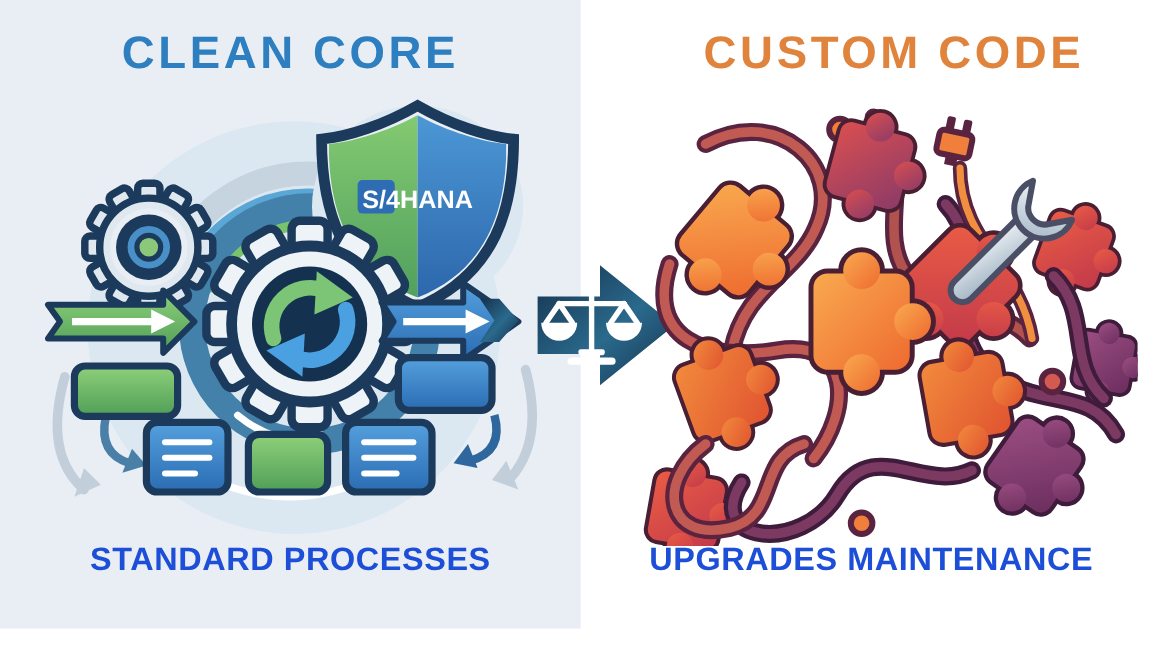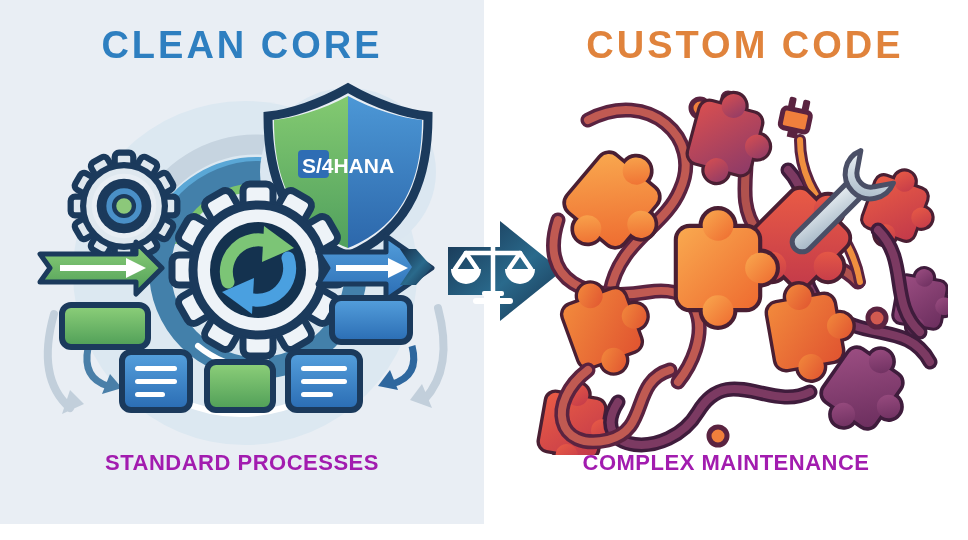--- a/index.html
+++ b/index.html
@@ -6,21 +6,21 @@
   body{font-family:"Liberation Sans",sans-serif;}
   .stage{position:relative;width:968px;height:524px;overflow:hidden;background:#ffffff;}
   .panel{position:absolute;top:0;height:540px;width:484px;}
   .panel-left{left:0;background:#e9eef4;}
   .panel-right{left:484px;background:#ffffff;}
   .title{position:absolute;top:24px;width:484px;text-align:center;font-weight:800;
          font-size:38px;letter-spacing:3px;}
   .title-left{left:0;color:#2e7fc0;}
   .title-right{left:484px;color:#e0833c;padding-left:19px;}
   .caption{position:absolute;width:484px;text-align:center;font-weight:800;
-           font-size:22px;line-height:1.22;color:#a21caf;letter-spacing:0.5px;top:450px;}
+           font-size:27px;line-height:1.22;color:#1d4ed8;letter-spacing:0.5px;top:450px;}
   .caption-left{left:0;}
   .caption-right{left:484px;}
   .illu{position:absolute;}
   #illu-left{left:18px;top:78px;}
   #illu-center{left:398px;top:205px;}
   #illu-right{left:528px;top:80px;}
 </style>
 </head>
 <body>
 
@@ -287,16 +287,16 @@
     <g transform="translate(318,118) rotate(45)">
       <rect x="-10" y="-20" width="20" height="92" rx="10" fill="url(#gW)" stroke="#4a4f66" stroke-width="5"></rect>
       <path d="M -23 -44 A 25 25 0 1 0 23 -44 L 12 -28 A 14 14 0 0 1 -12 -28 Z" fill="url(#gW)" stroke="#4a4f66" stroke-width="5" stroke-linejoin="round"></path>
     </g>
   </svg>
 
   <div class="caption caption-left">
     <div>STANDARD PROCESSES</div>
   </div>
   <div class="caption caption-right">
-    <div>COMPLEX MAINTENANCE</div>
+    <div>UPGRADES MAINTENANCE</div>
   </div>
 
 </div>
 
 </body></html>

